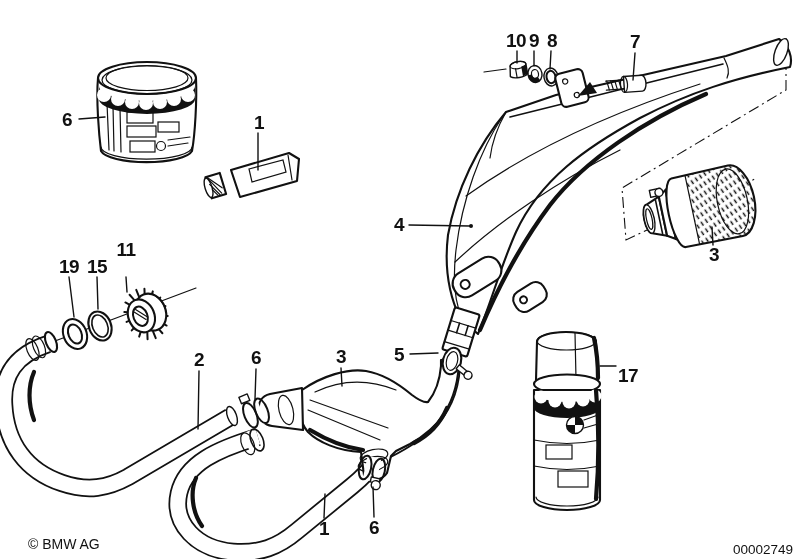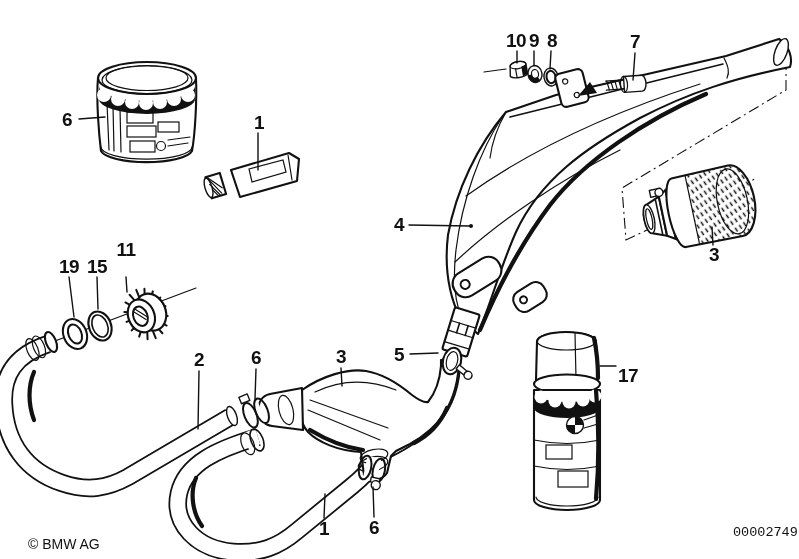--- a/index.html
+++ b/index.html
@@ -2,21 +2,21 @@
 <html style="--ink: #111111; --paper: #ffffff;"><head>
 <meta charset="utf-8">
 <style>
   html,body{margin:0;padding:0;background:#888;}
   .stage{position:relative;width:799px;height:559px;background:var(--paper,#fff);overflow:hidden;
          font-family:"Liberation Sans", sans-serif;}
   svg{position:absolute;left:0;top:0;}
   .callout{position:absolute;transform:translate(-50%,-50%);font-weight:bold;font-size:19px;
            color:var(--ink,#111);letter-spacing:-0.5px;white-space:nowrap;}
   .copyright{position:absolute;left:28px;top:536px;font-size:14px;color:var(--ink,#111);}
-  .plate-number{position:absolute;left:733px;top:525px;font-size:13.5px;color:var(--ink,#111);font-family:Liberation Mono, monospace;}
+  .plate-number{position:absolute;left:733px;top:542px;font-size:13.5px;color:var(--ink,#111);}
   
   .ln{stroke:var(--ink,#111);fill:none;stroke-width:2;stroke-linecap:round;stroke-linejoin:round;}
   .ln1{stroke:var(--ink,#111);fill:none;stroke-width:1.2;stroke-linecap:round;}
   .ln15{stroke:var(--ink,#111);fill:none;stroke-width:1.6;stroke-linecap:round;}
   .ln3{stroke:var(--ink,#111);fill:none;stroke-width:4.2;stroke-linecap:round;}
   .wfill{fill:#fff;stroke:var(--ink,#111);stroke-width:2.1;stroke-linejoin:round;}
   .wfill1{fill:#fff;stroke:var(--ink,#111);stroke-width:1.4;stroke-linejoin:round;}
   .bfill{fill:var(--ink,#111);stroke:none;}
   .pipeo{stroke:var(--ink,#111);fill:none;stroke-width:18.5;stroke-linecap:butt;}
   .pipei{stroke:#fff;fill:none;stroke-width:15;stroke-linecap:butt;}

